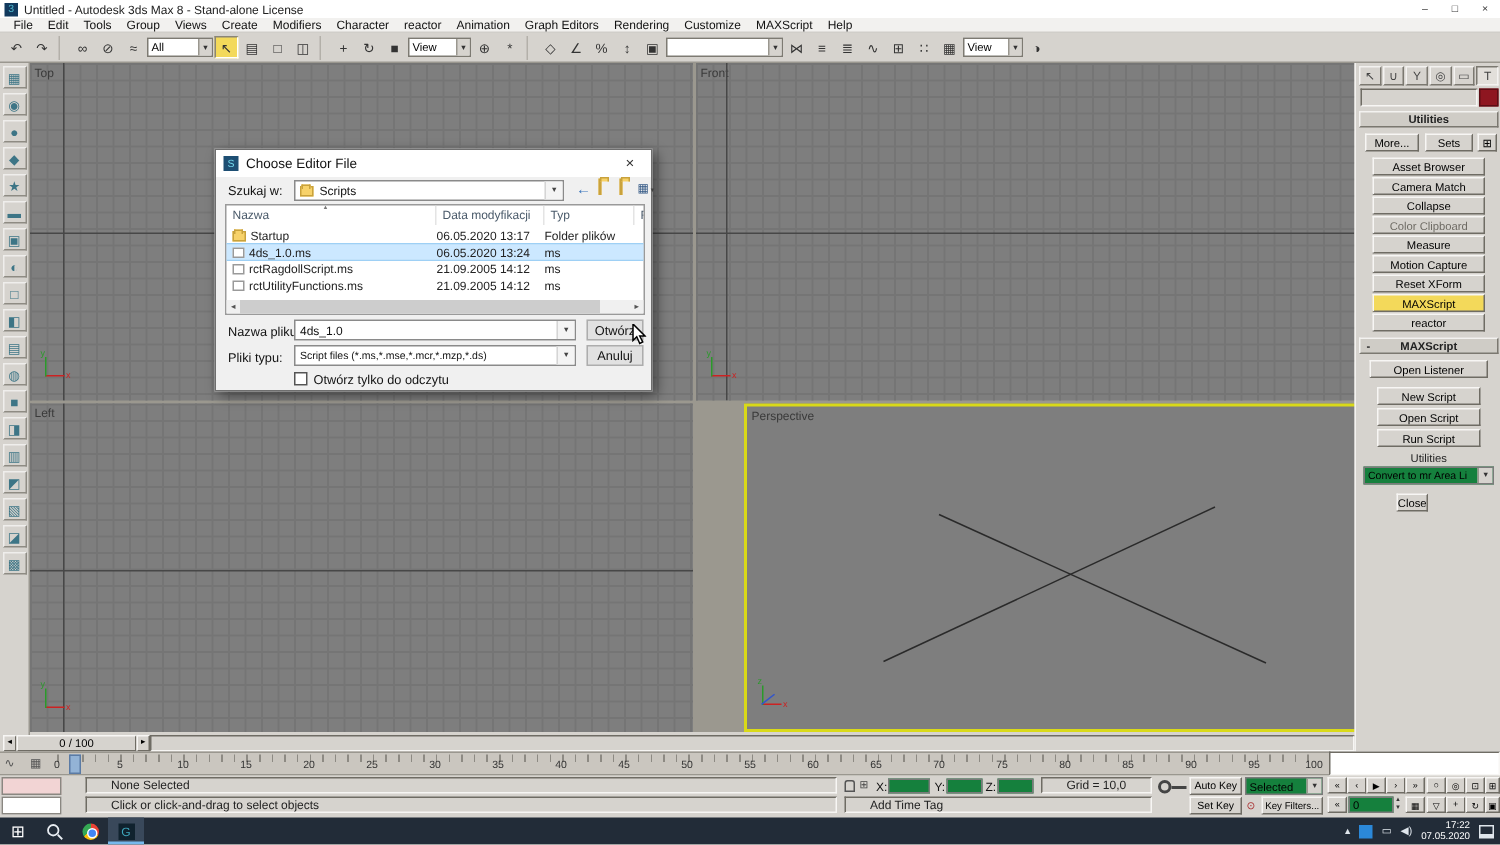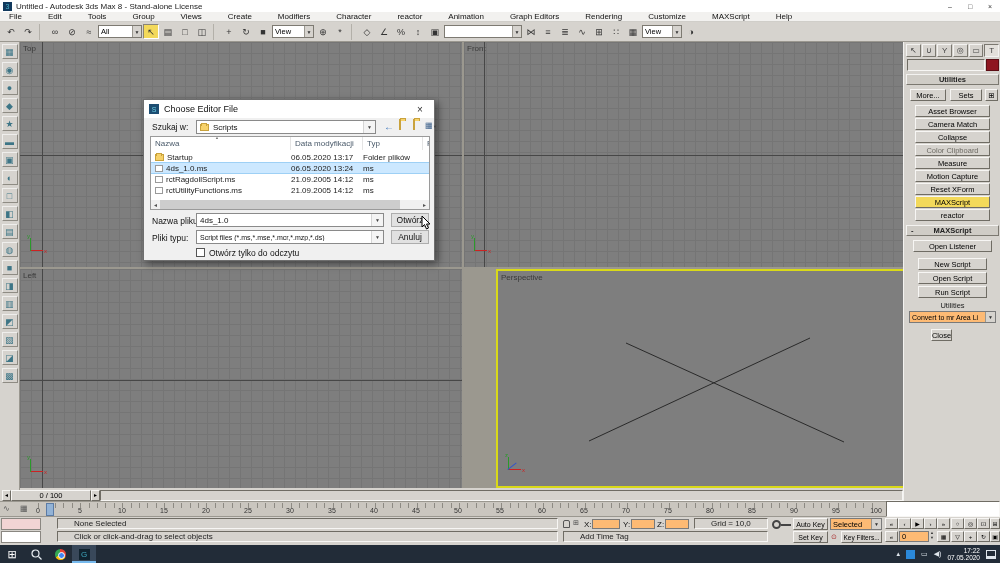--- a/index.html
+++ b/index.html
@@ -2,26 +2,26 @@
 <html><head>
 <meta charset="utf-8">
 <style>
 *{margin:0;padding:0;box-sizing:border-box;font-family:"Liberation Sans",sans-serif;}
 html,body{width:1000px;height:563px;overflow:hidden;}
 #screen{position:relative;width:1000px;height:563px;background:#d6d3ce;font-size:8px;color:#000;}
 .abs{position:absolute;}
 
 .btn{background:#d6d3ce;border:1px solid;border-color:#f7f6f4 #6f6c64 #6f6c64 #f7f6f4;display:flex;align-items:center;justify-content:center;cursor:default;}
 .sunk{background:#d6d3ce;border:1px solid;border-color:#6f6c64 #f7f6f4 #f7f6f4 #6f6c64;}
-.fieldw{background:#fdba74;border:1px solid #7a7a7a;}
+.fieldw{background:#15803d;border:1px solid #7a7a7a;}
 
 #titlebar{left:0;top:0;width:1000px;height:12px;background:#fff;display:flex;align-items:center;padding-left:3px;gap:4px;}
 #titlebar .ttl{font-size:8px;color:#222;}
 .wctl{width:20px;height:12px;display:flex;align-items:center;justify-content:center;font-size:7px;color:#333;}
-#menubar{left:0;top:12px;width:1000px;height:10px;background:#f2f1ef;display:flex;align-items:center;padding-left:4px;gap:16px;border-bottom:1px solid #d0cec9;}
+#menubar{left:0;top:12px;width:1000px;height:10px;background:#f2f1ef;display:flex;align-items:center;padding-left:4px;gap:0;border-bottom:1px solid #d0cec9;}
 #menubar .mi{padding:0 5px;font-size:8px;color:#111;}
 
 #toolbar{left:0;top:22px;width:1000px;height:20px;background:#d6d3ce;border-bottom:1px solid #9a978f;display:flex;align-items:center;padding-left:3px;gap:1px;}
 .tbb{width:16px;height:15px;font-size:9px;color:#333;background:#d6d3ce;border:1px solid #d6d3ce;display:flex;align-items:center;justify-content:center;}
 .tbb.on{background:#f3d95a;border-color:#8a8577 #fff #fff #8a8577;}
 .tbsep{width:5px;height:16px;border-left:1px solid #b3b0a9;margin:0 2px;}
 .tbdd{height:13px;background:#fff;border:1px solid #7d7a72;display:flex;align-items:center;justify-content:space-between;padding-left:2px;font-size:7.5px;}
 .dda{width:9px;height:100%;background:#d6d3ce;border-left:1px solid #9a978f;display:flex;align-items:center;justify-content:center;font-size:5px;color:#333;}
 
 #lefttools{left:0;top:42px;width:20px;height:460px;background:#d6d3ce;border-right:1px solid #9a978f;display:flex;flex-direction:column;align-items:center;padding-top:2px;gap:3px;}

